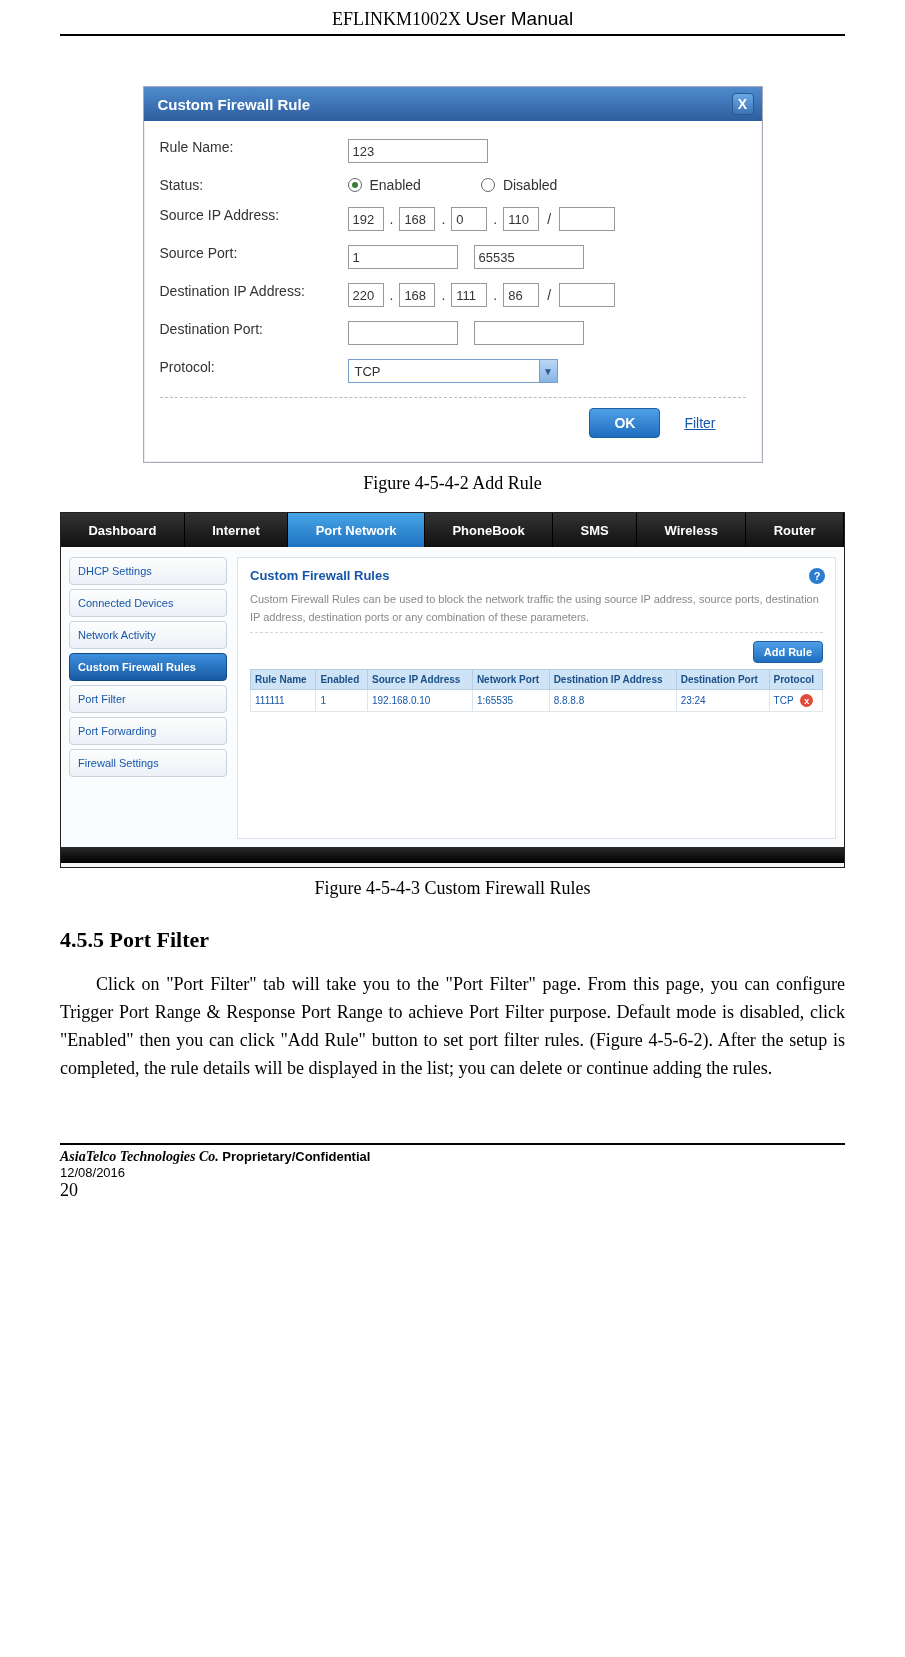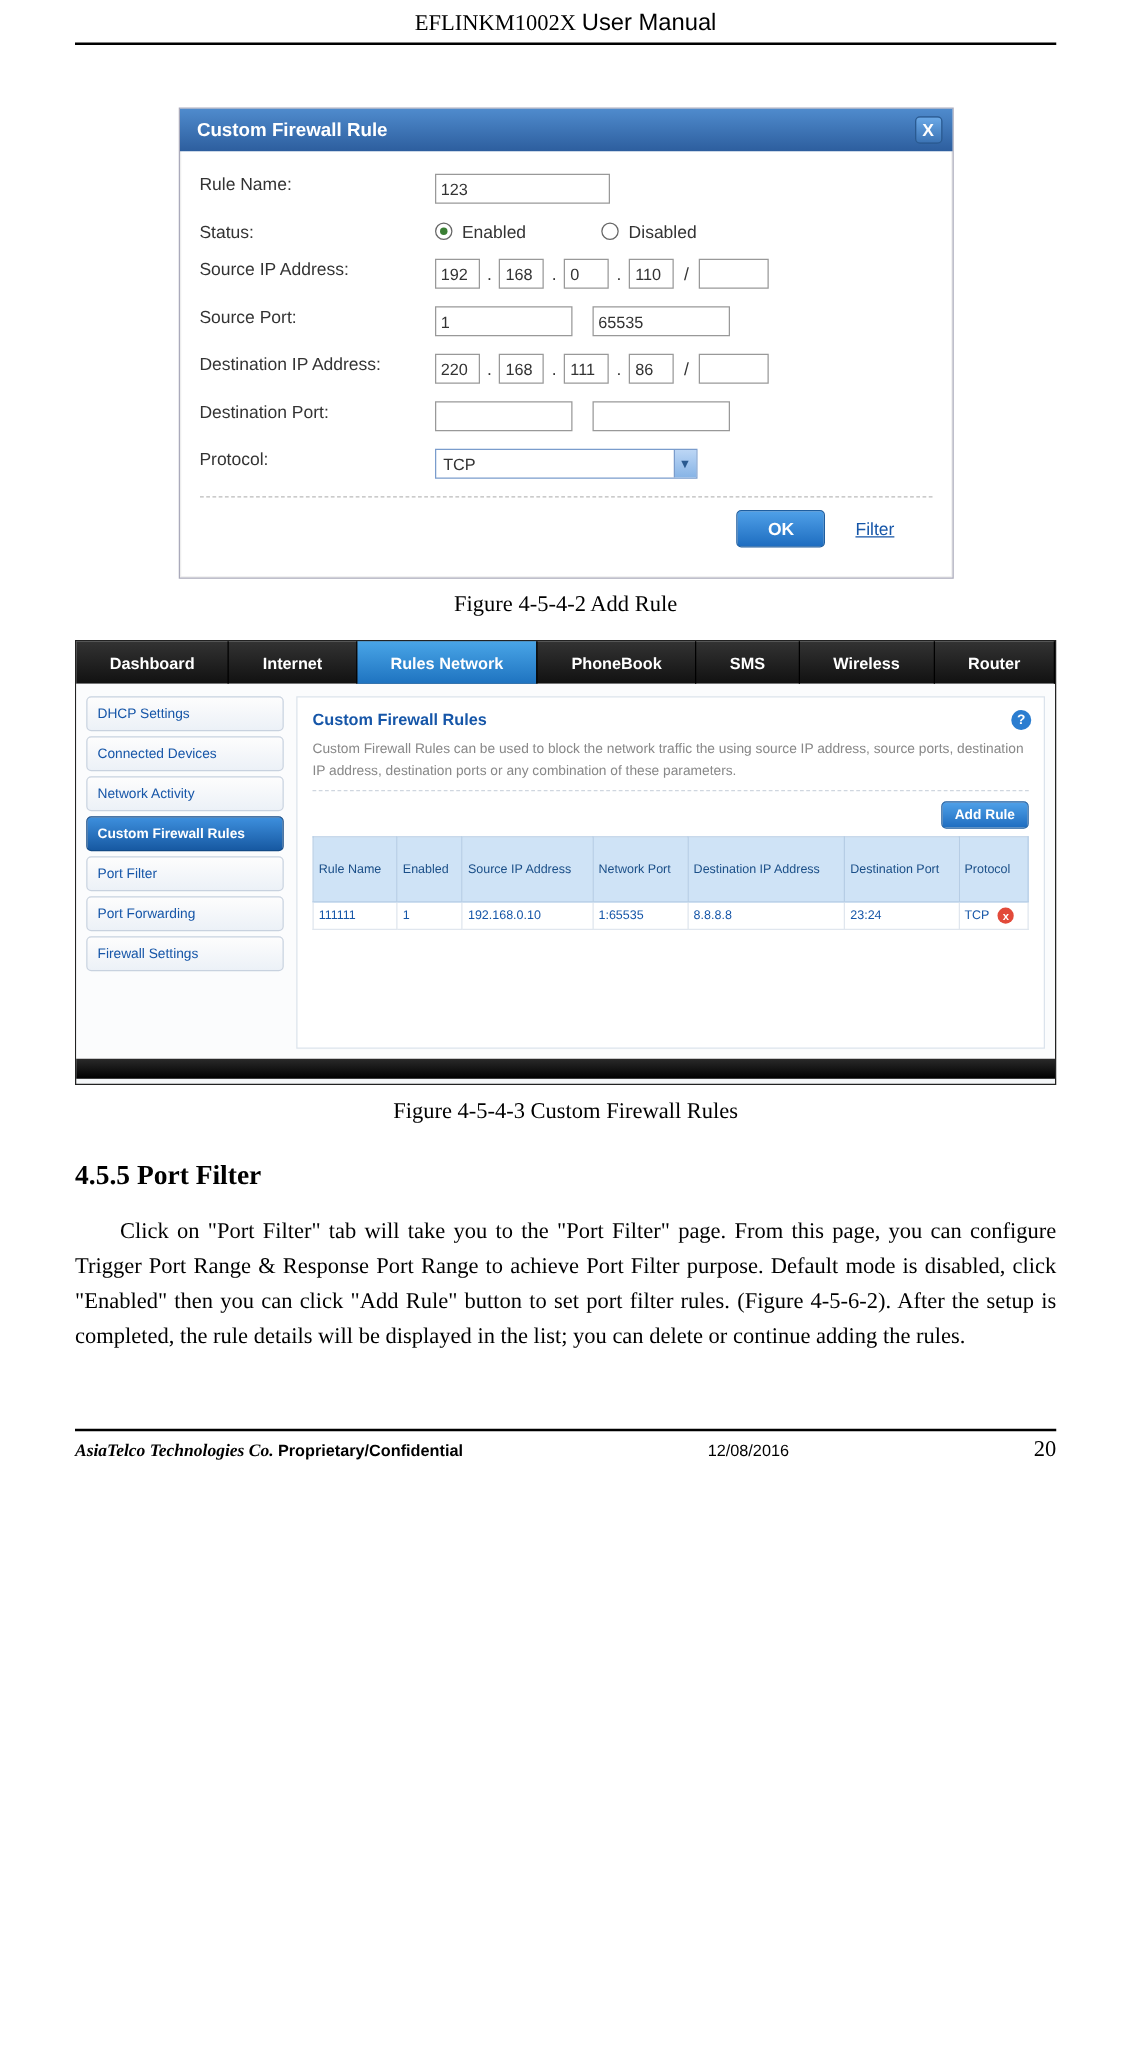--- a/index.html
+++ b/index.html
@@ -24,20 +24,21 @@
   .section-title { font-family: "Times New Roman", serif; font-size: 22px; font-weight: bold; margin: 28px 0 18px; }
   .body-text { font-family: "Times New Roman", serif; font-size: 18px; line-height: 1.55; text-align: justify; text-indent: 2em; margin-bottom: 50px; }
   .footer {
     display: flex;
     justify-content: space-between;
     align-items: baseline;
     border-top: 2px solid #000;
     padding-top: 4px;
     font-size: 14px;
     margin-top: 60px;
+    flex-direction: column;
   }
   .footer .left { font-style: italic; font-weight: bold; font-family: "Times New Roman", serif; }
   .footer .left .pc { font-style: normal; font-weight: bold; font-family: Arial, sans-serif; font-size: 13px; }
   .footer .date { font-family: Arial, sans-serif; font-size: 13px; }
   .footer .page { font-family: "Times New Roman", serif; font-size: 18px; }
 
   
   .dialog {
     width: 620px;
     margin: 0 auto 6px;
@@ -164,21 +165,21 @@
   .panel-sep { border: none; border-top: 1px dashed #cfd6df; margin: 6px 0 8px; }
   .addrule-row { display: flex; justify-content: flex-end; margin-bottom: 6px; }
   .btn-addrule {
     background: linear-gradient(#4fa0e8,#1e6dc0);
     color: #fff; border: 1px solid #1e5ea0; border-radius: 4px;
     padding: 4px 10px; font-weight: bold; font-size: 11px; cursor: pointer;
   }
   .tbl { width: 100%; border-collapse: collapse; font-size: 10px; }
   .tbl th {
     background: #cfe3f6; color: #1b4f88; text-align: left;
-    border: 1px solid #b6cde5; padding: 20px 4px; font-weight: normal;
+    border: 1px solid #b6cde5; padding: 4px 4px; font-weight: bold;
   }
   .tbl td { border: 1px solid #e0e6ee; padding: 4px 4px; color: #1656a8; }
   .delx {
     display: inline-flex; width: 13px; height: 13px; border-radius: 50%;
     background: #e24a3a; color: #fff; align-items: center; justify-content: center;
     font-size: 9px; font-weight: bold; margin-left: 4px; cursor: pointer;
   }
   .app-bottom { height: 16px; background: linear-gradient(#2a2a2a,#000); }
 </style>
 </head>
@@ -267,21 +268,21 @@
       </div>
     </div>
   </div>
 </div>
 <div class="fig-caption">Figure 4-5-4-2 Add Rule</div>
 
 <div class="appshot">
   <div class="tabs">
     <div class="tab">Dashboard</div>
     <div class="tab">Internet</div>
-    <div class="tab active">Rules Network</div>
+    <div class="tab active">Port Network</div>
     <div class="tab">PhoneBook</div>
     <div class="tab">SMS</div>
     <div class="tab">Wireless</div>
     <div class="tab">Router</div>
   </div>
   <div class="app-body">
     <div class="side">
       <div class="side-item">DHCP Settings</div>
       <div class="side-item">Connected Devices</div>
       <div class="side-item">Network Activity</div>

